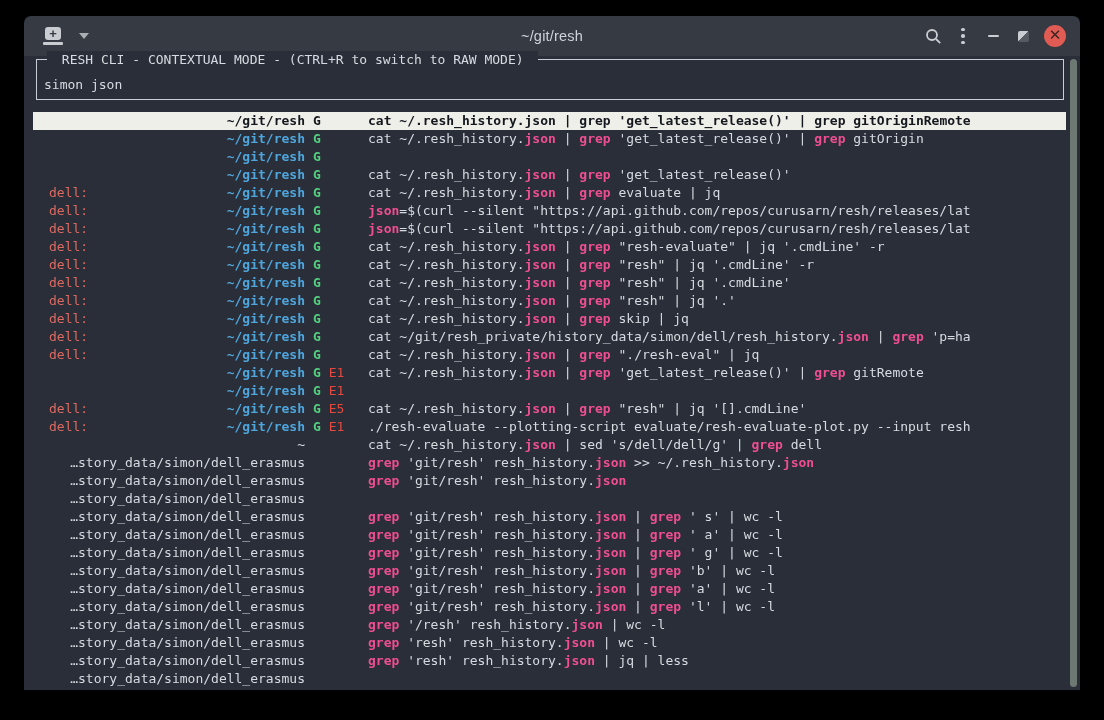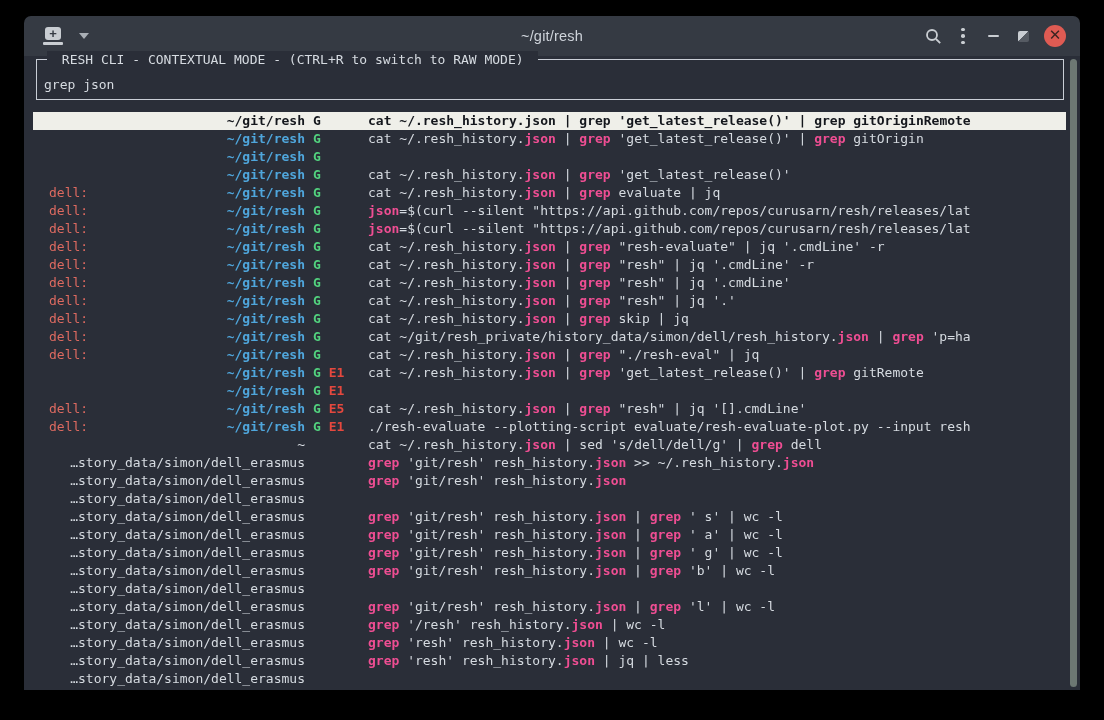--- a/index.html
+++ b/index.html
@@ -53,21 +53,21 @@
   .resh-box .query{position:absolute;left:7px;top:16px;white-space:pre}
 
   .rows{position:absolute;top:56px;left:9px;right:14px}
   .row{height:18px;display:flex;white-space:pre;overflow:hidden}
   .hostdir{width:272px;flex:none;position:relative}
   .hostdir .host{position:absolute;left:16px;color:var(--host)}
   .hostdir .dir{position:absolute;right:0;color:var(--blue);font-weight:bold}
   .hostdir .dir.plain{color:var(--fg);font-weight:normal}
   .flags{width:63px;flex:none;padding-left:8px}
   .flags .f-ok{color:var(--green);font-weight:bold}
-  .flags .f-err{color:var(--redflag);font-weight:bold}
+  .flags .f-err{color:var(--redflag);font-weight:normal}
   .command{flex:1;overflow:hidden}
   .hl{color:var(--pink);font-weight:bold}
 
   .row.selected{background:var(--selbg);color:var(--selfg);font-weight:bold}
   .row.selected .host,.row.selected .dir,.row.selected .dir.plain,
   .row.selected .flags .f-ok,.row.selected .flags .f-err,
   .row.selected .hl{color:var(--selfg);font-weight:bold}
 
   .scrollbar{position:absolute;top:0;right:0;width:14px;height:100%}
   .scrollbar .thumb{position:absolute;top:3px;bottom:3px;right:3px;width:7px;
@@ -116,21 +116,21 @@
       <div class="close-btn">
         <span>✕</span>
       </div>
     </div>
   </div>
 
   <div class="terminal">
 
     <div class="resh-box">
       <span class="box-title"> RESH CLI - CONTEXTUAL MODE - (CTRL+R to switch to RAW MODE) </span>
-      <div class="query">grep json</div>
+      <div class="query">simon json</div>
     </div>
 
     <div class="rows" id="rows">
         <div class="row selected"><div class="hostdir"><span class="host"></span><span class="dir">~/git/resh</span></div><div class="flags"><span class="f-ok">G</span></div><div class="command">cat ~/.resh_history.<span class="hl">json</span> | <span class="hl">grep</span> 'get_latest_release()' | <span class="hl">grep</span> gitOriginRemote</div></div>
         <div class="row"><div class="hostdir"><span class="host"></span><span class="dir">~/git/resh</span></div><div class="flags"><span class="f-ok">G</span></div><div class="command">cat ~/.resh_history.<span class="hl">json</span> | <span class="hl">grep</span> 'get_latest_release()' | <span class="hl">grep</span> gitOrigin</div></div>
         <div class="row"><div class="hostdir"><span class="host"></span><span class="dir">~/git/resh</span></div><div class="flags"><span class="f-ok">G</span></div></div>
         <div class="row"><div class="hostdir"><span class="host"></span><span class="dir">~/git/resh</span></div><div class="flags"><span class="f-ok">G</span></div><div class="command">cat ~/.resh_history.<span class="hl">json</span> | <span class="hl">grep</span> 'get_latest_release()'</div></div>
         <div class="row"><div class="hostdir"><span class="host">dell:</span><span class="dir">~/git/resh</span></div><div class="flags"><span class="f-ok">G</span></div><div class="command">cat ~/.resh_history.<span class="hl">json</span> | <span class="hl">grep</span> evaluate | jq</div></div>
         <div class="row"><div class="hostdir"><span class="host">dell:</span><span class="dir">~/git/resh</span></div><div class="flags"><span class="f-ok">G</span></div><div class="command"><span class="hl">json</span>=$(curl --silent "https://api.github.com/repos/curusarn/resh/releases/lat</div></div>
         <div class="row"><div class="hostdir"><span class="host">dell:</span><span class="dir">~/git/resh</span></div><div class="flags"><span class="f-ok">G</span></div><div class="command"><span class="hl">json</span>=$(curl --silent "https://api.github.com/repos/curusarn/resh/releases/lat</div></div>
@@ -146,21 +146,21 @@
         <div class="row"><div class="hostdir"><span class="host">dell:</span><span class="dir">~/git/resh</span></div><div class="flags"><span class="f-ok">G</span> <span class="f-err">E5</span></div><div class="command">cat ~/.resh_history.<span class="hl">json</span> | <span class="hl">grep</span> "resh" | jq '[].cmdLine'</div></div>
         <div class="row"><div class="hostdir"><span class="host">dell:</span><span class="dir">~/git/resh</span></div><div class="flags"><span class="f-ok">G</span> <span class="f-err">E1</span></div><div class="command">./resh-evaluate --plotting-script evaluate/resh-evaluate-plot.py --input resh</div></div>
         <div class="row"><div class="hostdir"><span class="host"></span><span class="dir plain">~</span></div><div class="flags"></div><div class="command">cat ~/.resh_history.<span class="hl">json</span> | sed 's/dell/dell/g' | <span class="hl">grep</span> dell</div></div>
         <div class="row"><div class="hostdir"><span class="host"></span><span class="dir plain">…story_data/simon/dell_erasmus</span></div><div class="flags"></div><div class="command"><span class="hl">grep</span> 'git/resh' resh_history.<span class="hl">json</span> &gt;&gt; ~/.resh_history.<span class="hl">json</span></div></div>
         <div class="row"><div class="hostdir"><span class="host"></span><span class="dir plain">…story_data/simon/dell_erasmus</span></div><div class="flags"></div><div class="command"><span class="hl">grep</span> 'git/resh' resh_history.<span class="hl">json</span></div></div>
         <div class="row"><div class="hostdir"><span class="host"></span><span class="dir plain">…story_data/simon/dell_erasmus</span></div><div class="flags"></div></div>
         <div class="row"><div class="hostdir"><span class="host"></span><span class="dir plain">…story_data/simon/dell_erasmus</span></div><div class="flags"></div><div class="command"><span class="hl">grep</span> 'git/resh' resh_history.<span class="hl">json</span> | <span class="hl">grep</span> ' s' | wc -l</div></div>
         <div class="row"><div class="hostdir"><span class="host"></span><span class="dir plain">…story_data/simon/dell_erasmus</span></div><div class="flags"></div><div class="command"><span class="hl">grep</span> 'git/resh' resh_history.<span class="hl">json</span> | <span class="hl">grep</span> ' a' | wc -l</div></div>
         <div class="row"><div class="hostdir"><span class="host"></span><span class="dir plain">…story_data/simon/dell_erasmus</span></div><div class="flags"></div><div class="command"><span class="hl">grep</span> 'git/resh' resh_history.<span class="hl">json</span> | <span class="hl">grep</span> ' g' | wc -l</div></div>
         <div class="row"><div class="hostdir"><span class="host"></span><span class="dir plain">…story_data/simon/dell_erasmus</span></div><div class="flags"></div><div class="command"><span class="hl">grep</span> 'git/resh' resh_history.<span class="hl">json</span> | <span class="hl">grep</span> 'b' | wc -l</div></div>
-        <div class="row"><div class="hostdir"><span class="host"></span><span class="dir plain">…story_data/simon/dell_erasmus</span></div><div class="flags"></div></div>
+        <div class="row"><div class="hostdir"><span class="host"></span><span class="dir plain">…story_data/simon/dell_erasmus</span></div><div class="flags"></div><div class="command"><span class="hl">grep</span> 'git/resh' resh_history.<span class="hl">json</span> | <span class="hl">grep</span> 'a' | wc -l</div></div>
         <div class="row"><div class="hostdir"><span class="host"></span><span class="dir plain">…story_data/simon/dell_erasmus</span></div><div class="flags"></div><div class="command"><span class="hl">grep</span> 'git/resh' resh_history.<span class="hl">json</span> | <span class="hl">grep</span> 'l' | wc -l</div></div>
         <div class="row"><div class="hostdir"><span class="host"></span><span class="dir plain">…story_data/simon/dell_erasmus</span></div><div class="flags"></div><div class="command"><span class="hl">grep</span> '/resh' resh_history.<span class="hl">json</span> | wc -l</div></div>
         <div class="row"><div class="hostdir"><span class="host"></span><span class="dir plain">…story_data/simon/dell_erasmus</span></div><div class="flags"></div><div class="command"><span class="hl">grep</span> 'resh' resh_history.<span class="hl">json</span> | wc -l</div></div>
         <div class="row"><div class="hostdir"><span class="host"></span><span class="dir plain">…story_data/simon/dell_erasmus</span></div><div class="flags"></div><div class="command"><span class="hl">grep</span> 'resh' resh_history.<span class="hl">json</span> | jq | less</div></div>
         <div class="row"><div class="hostdir"><span class="host"></span><span class="dir plain">…story_data/simon/dell_erasmus</span></div><div class="flags"></div></div>
       </div>
 
     <div class="scrollbar">
       <div class="thumb"></div>
     </div>

